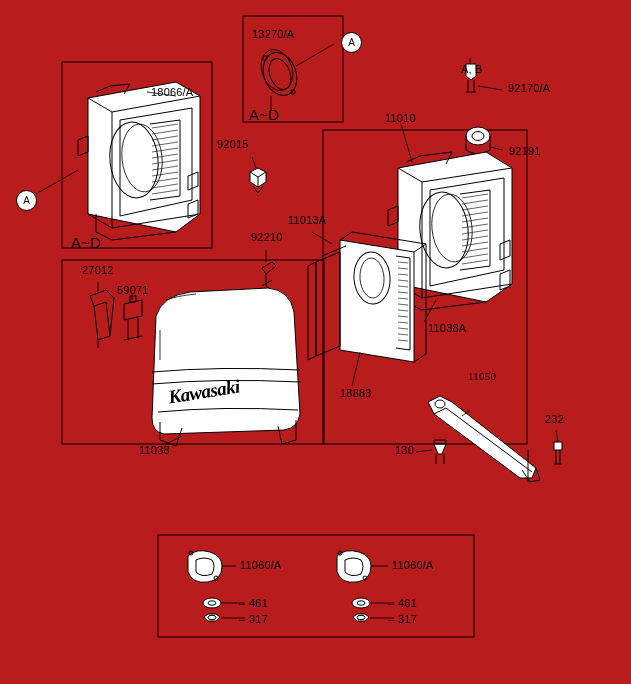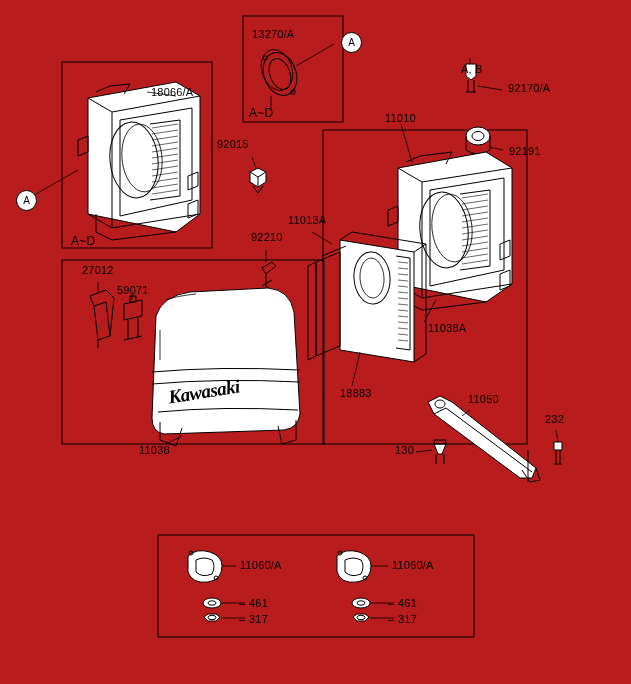--- a/index.html
+++ b/index.html
@@ -19,21 +19,21 @@
   }
   .lbl {
     position: absolute;
     font-family: "Liberation Sans", sans-serif;
     font-size: 11px;
     color: #000000;
     white-space: nowrap;
     letter-spacing: 0.2px;
   }
   .lbl.small {
-    font-size: 12px;
+    font-size: 15px;
   }
   .circ {
     position: absolute;
     width: 19px;
     height: 19px;
     border: 1px solid #000;
     border-radius: 50%;
     font-size: 10px;
     line-height: 19px;
     text-align: center;
@@ -338,21 +338,21 @@
   <div class="lbl" style="left:509px; top:145px;">92191</div>
   <div class="lbl small" style="left:249px; top:106px;">A~D</div>
   <div class="lbl" style="left:217px; top:138px;">92015</div>
   <div class="lbl small" style="left:71px; top:234px;">A~D</div>
   <div class="lbl" style="left:288px; top:214px;">11013A</div>
   <div class="lbl" style="left:251px; top:231px;">92210</div>
   <div class="lbl" style="left:428px; top:322px;">11038A</div>
   <div class="lbl" style="left:82px; top:264px;">27012</div>
   <div class="lbl" style="left:117px; top:284px;">59071</div>
   <div class="lbl" style="left:340px; top:387px;">18883</div>
-  <div class="lbl" style="left:468px; top:393px;">11050</div>
+  <div class="lbl" style="left:468px; top:370px;font-family:Liberation Serif, serif;">11050</div>
   <div class="lbl" style="left:545px; top:413px;">232</div>
   <div class="lbl" style="left:139px; top:444px;">11038</div>
   <div class="lbl" style="left:395px; top:444px;">130</div>
   <div class="lbl" style="left:240px; top:559px;">11060/A</div>
   <div class="lbl" style="left:392px; top:559px;">11060/A</div>
   <div class="lbl" style="left:249px; top:597px;">461</div>
   <div class="lbl" style="left:398px; top:597px;">461</div>
   <div class="lbl" style="left:249px; top:613px;">317</div>
   <div class="lbl" style="left:398px; top:613px;">317</div>
 

